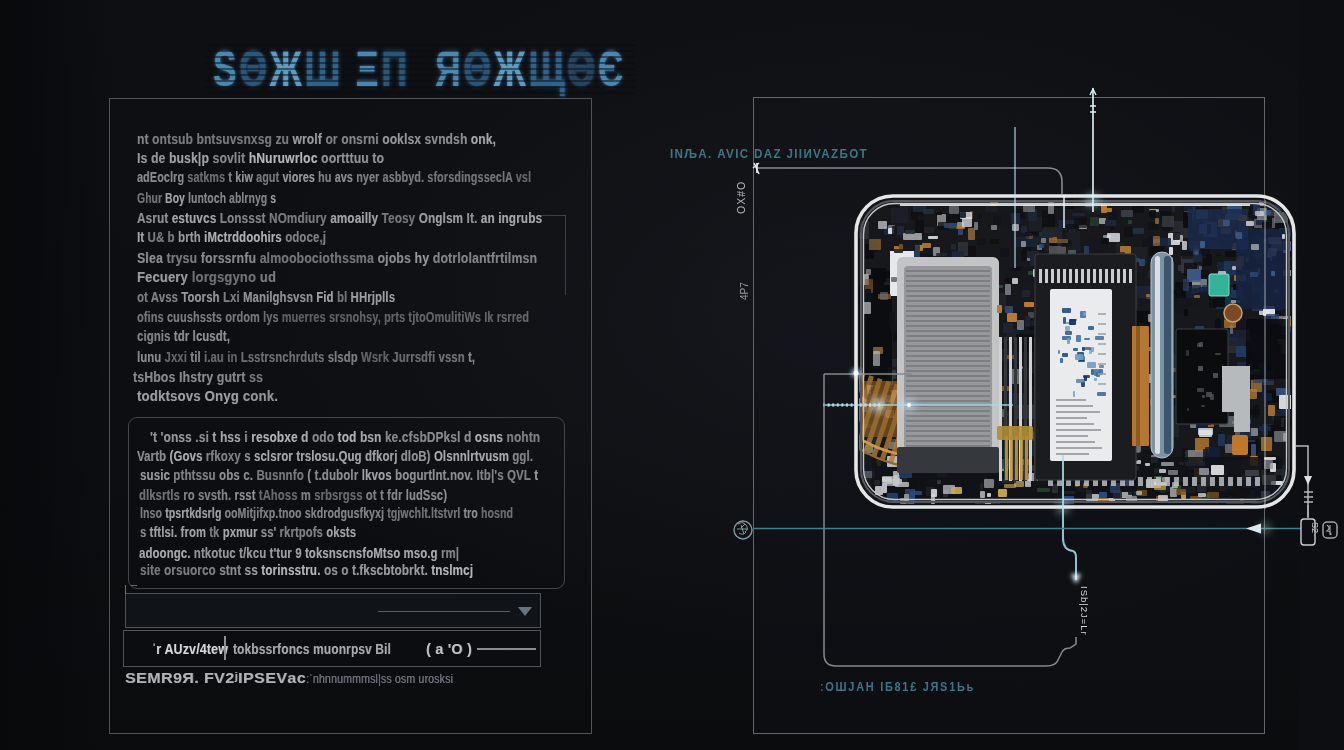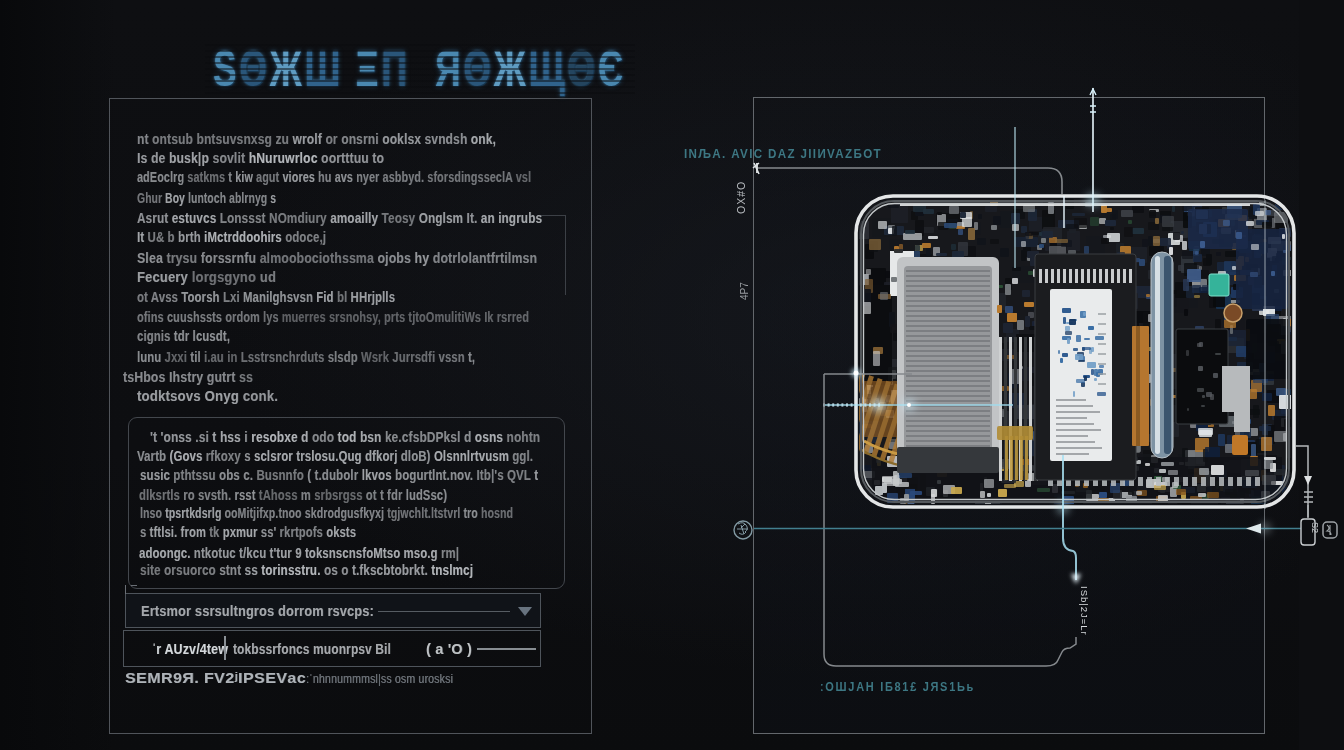--- a/index.html
+++ b/index.html
@@ -30,52 +30,51 @@
 <div class="tl" style="left:137px;top:169px;opacity:0.75"><span class="fit" id="fit-3" style="transform:scaleX(0.7403);"><i style="font-style:normal;opacity:0.88">adEoclrg</i> <i style="font-style:normal;opacity:0.68">satkms</i> <i style="font-style:normal;opacity:0.87">t</i> <i style="font-style:normal;opacity:0.94">kiw</i> <i style="font-style:normal;opacity:0.75">agut</i> <i style="font-style:normal;opacity:0.98">viores</i> <i style="font-style:normal;opacity:0.82">hu</i> <i style="font-style:normal;opacity:0.91">avs</i> <i style="font-style:normal;opacity:0.80">nyer</i> <i style="font-style:normal;opacity:0.77">asbbyd.</i> <i style="font-style:normal;opacity:0.72">sforsdingsseclA</i> <i style="font-style:normal;opacity:0.62">vsl</i></span></div>
 <div class="tl" style="left:137px;top:190px;opacity:0.78"><span class="fit" id="fit-4" style="transform:scaleX(0.7087);"><i style="font-style:normal;opacity:0.70">Ghur</i> <i style="font-style:normal;opacity:1.00">Boy</i> <i style="font-style:normal;opacity:0.82">luntoch</i> <i style="font-style:normal;opacity:0.80">ablrnyg</i> <i style="font-style:normal;opacity:0.96">s</i></span></div>
 <div class="tl" style="left:137px;top:210px;opacity:0.82"><span class="fit" id="fit-5" style="transform:scaleX(0.8051);"><i style="font-style:normal;opacity:0.85">Asrut</i> <i style="font-style:normal;opacity:0.99">estuvcs</i> <i style="font-style:normal;opacity:0.76">Lonssst</i> <i style="font-style:normal;opacity:0.70">NOmdiury</i> <i style="font-style:normal;opacity:0.97">amoailly</i> <i style="font-style:normal;opacity:0.68">Teosy</i> <i style="font-style:normal;opacity:0.92">Onglsm</i> <i style="font-style:normal;opacity:0.85">It.</i> <i style="font-style:normal;opacity:0.99">an</i> <i style="font-style:normal;opacity:0.98">ingrubs</i></span></div>
 <div class="tl" style="left:137px;top:229px;opacity:0.92"><span class="fit" id="fit-6" style="transform:scaleX(0.7835);"><i style="font-style:normal;opacity:0.87">It</i> <i style="font-style:normal;opacity:0.63">U&amp;</i> <i style="font-style:normal;opacity:0.63">b</i> <i style="font-style:normal;opacity:0.80">brth</i> <i style="font-style:normal;opacity:0.93">iMctrddoohirs</i> <i style="font-style:normal;opacity:0.65">odoce,j</i></span></div>
 <div class="tl" style="left:137px;top:250px;opacity:0.88"><span class="fit" id="fit-7" style="transform:scaleX(0.8442);"><i style="font-style:normal;opacity:0.78">Slea</i> <i style="font-style:normal;opacity:0.65">trysu</i> <i style="font-style:normal;opacity:0.74">forssrnfu</i> <i style="font-style:normal;opacity:0.62">almoobociothssma</i> <i style="font-style:normal;opacity:0.75">ojobs</i> <i style="font-style:normal;opacity:0.82">hy</i> <i style="font-style:normal;opacity:0.70">dotrlolantfrtilmsn</i></span></div>
 <div class="tl" style="left:137px;top:269px;opacity:0.82"><span class="fit" id="fit-8" style="transform:scaleX(0.8940);"><i style="font-style:normal;opacity:0.92">Fecuery</i> <i style="font-style:normal;opacity:0.64">lorgsgyno</i> <i style="font-style:normal;opacity:0.70">ud</i></span></div>
 <div class="tl" style="left:137px;top:289px;opacity:0.8"><span class="fit" id="fit-9" style="transform:scaleX(0.7777);"><i style="font-style:normal;opacity:0.72">ot</i> <i style="font-style:normal;opacity:0.77">Avss</i> <i style="font-style:normal;opacity:0.91">Toorsh</i> <i style="font-style:normal;opacity:0.75">Lxi</i> <i style="font-style:normal;opacity:0.88">Manilghsvsn</i> <i style="font-style:normal;opacity:0.97">Fid</i> <i style="font-style:normal;opacity:0.67">bl</i> <i style="font-style:normal;opacity:0.95">HHrjplls</i></span></div>
 <div class="tl" style="left:137px;top:309px;opacity:0.65"><span class="fit" id="fit-10" style="transform:scaleX(0.7501);"><i style="font-style:normal;opacity:0.85">ofins</i> <i style="font-style:normal;opacity:0.90">cuushssts</i> <i style="font-style:normal;opacity:0.85">ordom</i> <i style="font-style:normal;opacity:0.78">lys</i> <i style="font-style:normal;opacity:0.66">muerres</i> <i style="font-style:normal;opacity:0.67">srsnohsy,</i> <i style="font-style:normal;opacity:0.69">prts</i> <i style="font-style:normal;opacity:0.69">tjtoOmulitiWs</i> <i style="font-style:normal;opacity:0.68">Ik</i> <i style="font-style:normal;opacity:0.70">rsrred</i></span></div>
 <div class="tl" style="left:137px;top:328px;opacity:0.75"><span class="fit" id="fit-11" style="transform:scaleX(0.7774);"><i style="font-style:normal;opacity:0.83">cignis</i> <i style="font-style:normal;opacity:0.91">tdr</i> <i style="font-style:normal;opacity:0.92">lcusdt,</i></span></div>
 <div class="tl" style="left:137px;top:349px;opacity:0.7"><span class="fit" id="fit-12" style="transform:scaleX(0.7727);"><i style="font-style:normal;opacity:0.94">lunu</i> <i style="font-style:normal;opacity:0.66">Jxxi</i> <i style="font-style:normal;opacity:0.93">til</i> <i style="font-style:normal;opacity:0.69">i.au</i> <i style="font-style:normal;opacity:0.65">in</i> <i style="font-style:normal;opacity:0.73">Lsstrsnchrduts</i> <i style="font-style:normal;opacity:0.84">slsdp</i> <i style="font-style:normal;opacity:0.64">Wsrk</i> <i style="font-style:normal;opacity:0.70">Jurrsdfi</i> <i style="font-style:normal;opacity:0.77">vssn</i> <i style="font-style:normal;opacity:0.93">t,</i></span></div>
-<div class="tl" style="left:123px;top:369px;opacity:0.85"><span class="fit" id="fit-13" style="transform:scaleX(0.8427);"><i style="font-style:normal;opacity:0.77">tsHbos</i> <i style="font-style:normal;opacity:0.78">Ihstry</i> <i style="font-style:normal;opacity:0.76">gutrt</i> <i style="font-style:normal;opacity:0.66">ss</i></span></div>
+<div class="tl" style="left:133px;top:369px;opacity:0.85"><span class="fit" id="fit-13" style="transform:scaleX(0.8427);"><i style="font-style:normal;opacity:0.77">tsHbos</i> <i style="font-style:normal;opacity:0.78">Ihstry</i> <i style="font-style:normal;opacity:0.76">gutrt</i> <i style="font-style:normal;opacity:0.66">ss</i></span></div>
 <div class="tl" style="left:137px;top:388px;opacity:0.8"><span class="fit" id="fit-14" style="transform:scaleX(0.9068);"><i style="font-style:normal;opacity:0.95">todktsovs</i> <i style="font-style:normal;opacity:0.97">Onyg</i> <i style="font-style:normal;opacity:0.89">conk.</i></span></div>
 <div class="tl" style="left:150px;top:429px;opacity:0.92"><span class="fit" id="fit-15" style="transform:scaleX(0.8157);"><i style="font-style:normal;opacity:0.77">'t</i> <i style="font-style:normal;opacity:0.79">'onss</i> <i style="font-style:normal;opacity:0.74">.si</i> <i style="font-style:normal;opacity:0.87">t</i> <i style="font-style:normal;opacity:0.87">hss</i> <i style="font-style:normal;opacity:0.74">i</i> <i style="font-style:normal;opacity:0.95">resobxe</i> <i style="font-style:normal;opacity:0.89">d</i> <i style="font-style:normal;opacity:0.70">odo</i> <i style="font-style:normal;opacity:0.93">tod</i> <i style="font-style:normal;opacity:0.88">bsn</i> <i style="font-style:normal;opacity:0.71">ke.cfsbDPksl</i> <i style="font-style:normal;opacity:0.73">d</i> <i style="font-style:normal;opacity:0.91">osns</i> <i style="font-style:normal;opacity:0.65">nohtn</i></span></div>
 <div class="tl" style="left:137px;top:448px;opacity:0.85"><span class="fit" id="fit-16" style="transform:scaleX(0.7831);"><i style="font-style:normal;opacity:0.79">Vartb</i> <i style="font-style:normal;opacity:0.99">(Govs</i> <i style="font-style:normal;opacity:0.72">rfkoxy</i> <i style="font-style:normal;opacity:0.81">s</i> <i style="font-style:normal;opacity:0.96">sclsror</i> <i style="font-style:normal;opacity:0.95">trslosu.Qug</i> <i style="font-style:normal;opacity:0.92">dfkorj</i> <i style="font-style:normal;opacity:0.82">dloB)</i> <i style="font-style:normal;opacity:0.97">Olsnnlrtvusm</i> <i style="font-style:normal;opacity:0.72">ggl.</i></span></div>
 <div class="tl" style="left:140px;top:467px;opacity:0.78"><span class="fit" id="fit-17" style="transform:scaleX(0.7882);"><i style="font-style:normal;opacity:0.95">susic</i> <i style="font-style:normal;opacity:0.78">pthtssu</i> <i style="font-style:normal;opacity:0.87">obs</i> <i style="font-style:normal;opacity:0.85">c.</i> <i style="font-style:normal;opacity:0.73">Busnnfo</i> <i style="font-style:normal;opacity:0.88">(</i> <i style="font-style:normal;opacity:0.85">t.dubolr</i> <i style="font-style:normal;opacity:1.00">lkvos</i> <i style="font-style:normal;opacity:0.87">bogurtlnt.nov.</i> <i style="font-style:normal;opacity:0.79">Itb|'s</i> <i style="font-style:normal;opacity:0.76">QVL</i> <i style="font-style:normal;opacity:0.96">t</i></span></div>
 <div class="tl" style="left:139px;top:487px;opacity:0.7"><span class="fit" id="fit-18" style="transform:scaleX(0.7700);"><i style="font-style:normal;opacity:0.75">dlksrtls</i> <i style="font-style:normal;opacity:0.87">ro</i> <i style="font-style:normal;opacity:0.88">svsth.</i> <i style="font-style:normal;opacity:0.99">rsst</i> <i style="font-style:normal;opacity:0.69">tAhoss</i> <i style="font-style:normal;opacity:0.87">m</i> <i style="font-style:normal;opacity:0.69">srbsrgss</i> <i style="font-style:normal;opacity:0.86">ot</i> <i style="font-style:normal;opacity:0.87">t</i> <i style="font-style:normal;opacity:0.90">fdr</i> <i style="font-style:normal;opacity:0.95">ludSsc)</i></span></div>
 <div class="tl" style="left:140px;top:505px;opacity:0.82"><span class="fit" id="fit-19" style="transform:scaleX(0.7219);"><i style="font-style:normal;opacity:0.71">lnso</i> <i style="font-style:normal;opacity:0.95">tpsrtkdsrlg</i> <i style="font-style:normal;opacity:0.75">ooMitjifxp.tnoo</i> <i style="font-style:normal;opacity:0.77">skdrodgusfkyxj</i> <i style="font-style:normal;opacity:0.66">tgjwchlt.ltstvrl</i> <i style="font-style:normal;opacity:0.82">tro</i> <i style="font-style:normal;opacity:0.62">hosnd</i></span></div>
 <div class="tl" style="left:140px;top:524px;opacity:0.88"><span class="fit" id="fit-20" style="transform:scaleX(0.7688);"><i style="font-style:normal;opacity:0.74">s</i> <i style="font-style:normal;opacity:0.88">tftlsi.</i> <i style="font-style:normal;opacity:0.90">from</i> <i style="font-style:normal;opacity:0.68">tk</i> <i style="font-style:normal;opacity:0.92">pxmur</i> <i style="font-style:normal;opacity:0.79">ss'</i> <i style="font-style:normal;opacity:0.70">rkrtpofs</i> <i style="font-style:normal;opacity:0.90">oksts</i></span></div>
 <div class="tl" style="left:139px;top:545px;opacity:0.9"><span class="fit" id="fit-21" style="transform:scaleX(0.7800);"><i style="font-style:normal;opacity:0.90">adoongc.</i> <i style="font-style:normal;opacity:0.80">ntkotuc</i> <i style="font-style:normal;opacity:0.82">t/kcu</i> <i style="font-style:normal;opacity:0.86">t'tur</i> <i style="font-style:normal;opacity:0.86">9</i> <i style="font-style:normal;opacity:0.91">toksnscnsfoMtso</i> <i style="font-style:normal;opacity:0.91">mso.g</i> <i style="font-style:normal;opacity:0.70">rm|</i></span></div>
 <div class="tl" style="left:140px;top:562px;opacity:0.9"><span class="fit" id="fit-22" style="transform:scaleX(0.8023);"><i style="font-style:normal;opacity:0.63">site</i> <i style="font-style:normal;opacity:0.66">orsuorco</i> <i style="font-style:normal;opacity:0.74">stnt</i> <i style="font-style:normal;opacity:0.84">ss</i> <i style="font-style:normal;opacity:0.99">torinsstru.</i> <i style="font-style:normal;opacity:0.78">os</i> <i style="font-style:normal;opacity:0.76">o</i> <i style="font-style:normal;opacity:0.83">t.fkscbtobrkt.</i> <i style="font-style:normal;opacity:0.98">tnslmcj</i></span></div>
 </div>
 
 <div class="bx" style="left:125px;top:593px;width:416px;height:35px;border-color:#4e545b;background:#101318"></div>
 <div style="position:absolute;left:125px;top:585px;width:1px;height:9px;background:#6a6f75"></div>
 <div style="position:absolute;left:131px;top:585px;width:6px;height:1px;background:#6a6f75"></div>
-<div class="tl" style="left:141px;top:603px;opacity:.8"><span class="fit" id="fit-23" style="transform:scaleX(0.8797);">Ertsmor ssrsultngros dorrom rsvcps:</span></div>
 <div style="position:absolute;left:378px;top:611px;width:132px;height:1px;background:#565c62"></div>
 <div style="position:absolute;left:518px;top:607px;width:0;height:0;border-left:7px solid transparent;border-right:7px solid transparent;border-top:9.5px solid #68737f"></div>
 
 <div class="bx" style="left:123px;top:630px;width:418px;height:37px;border-color:#4e545b"></div>
 <div class="tl" style="left:152px;top:641px;color:#d3d7da"><span class="fit" id="fit-24" style="transform:scaleX(0.8550);">ˈr AUzv/4tew</span></div>
 <div style="position:absolute;left:224px;top:636px;width:1.5px;height:24px;background:#8a9095"></div>
 <div class="tl" style="left:233px;top:641px;opacity:.82"><span class="fit" id="fit-25" style="transform:scaleX(0.8198);">tokbssrfoncs muonrpsv Bil</span></div>
 <div class="tl" style="left:426px;top:641px;opacity:.92;color:#ced2d5"><span class="fit" id="fit-26" style="transform:scaleX(0.9970);">( a 'O )</span></div>
 <div style="position:absolute;left:477px;top:648px;width:59px;height:1.5px;background:#878d92"></div>
 
 <div class="tl" style="left:125px;top:669px;font-size:15px;color:#aeb3b8;letter-spacing:.4px"><span class="fit" id="fit-27" style="transform:scaleX(1.0666);">SЕMR9Я. FV2ʲIPSEVас</span></div>
 <div class="tl" style="left:306px;top:671px;font-size:13px;color:#70767d;font-weight:normal"><span class="fit" id="fit-28" style="transform:scaleX(0.8134);">:ˈnhnnummmsl|ss osm urosksi</span></div>
 
 <div class="bx" style="left:753px;top:97px;width:512px;height:637px;border-color:#63676c;background:linear-gradient(160deg,rgba(16,18,23,.25),rgba(14,17,24,.45))"></div>
 
-<div class="teal" style="left:684px;top:146px"><span class="fit" id="fit-29" style="transform:scaleX(0.8935);">INЉА. AVIС DAZ ЈIIИVAZБOT</span></div>
+<div class="teal" style="left:670px;top:146px"><span class="fit" id="fit-29" style="transform:scaleX(0.8935);">INЉА. AVIС DAZ ЈIIИVAZБOT</span></div>
 <div class="teal" style="left:820px;top:679px;letter-spacing:2px"><span class="fit" id="fit-30" style="transform:scaleX(0.8461);">ːОШЈАН ІБ81£ ЈЯЅ1Ьь</span></div>
 
 <svg style="position:absolute;left:848px;top:189px;filter:blur(.35px)" width="454" height="327" viewBox="0 0 454 327">
 <rect x="11" y="10" width="432" height="305" rx="33" fill="#17181c"></rect>
 <clipPath id="pc">
         <rect x="11" y="10" width="432" height="305" rx="33"></rect>
       </clipPath>
 <g clip-path="url(#pc)">
 <rect x="284" y="16" width="12" height="8" rx="1" fill="#0e0f12" opacity="0.92"></rect>
 <rect x="393" y="35" width="14" height="5" rx="1" fill="#15171c" opacity="0.81"></rect>

